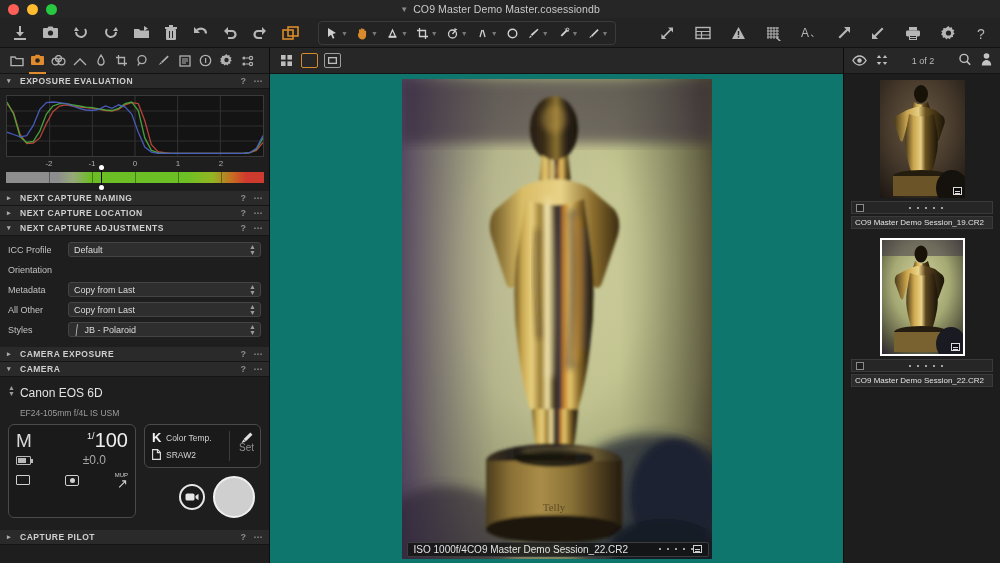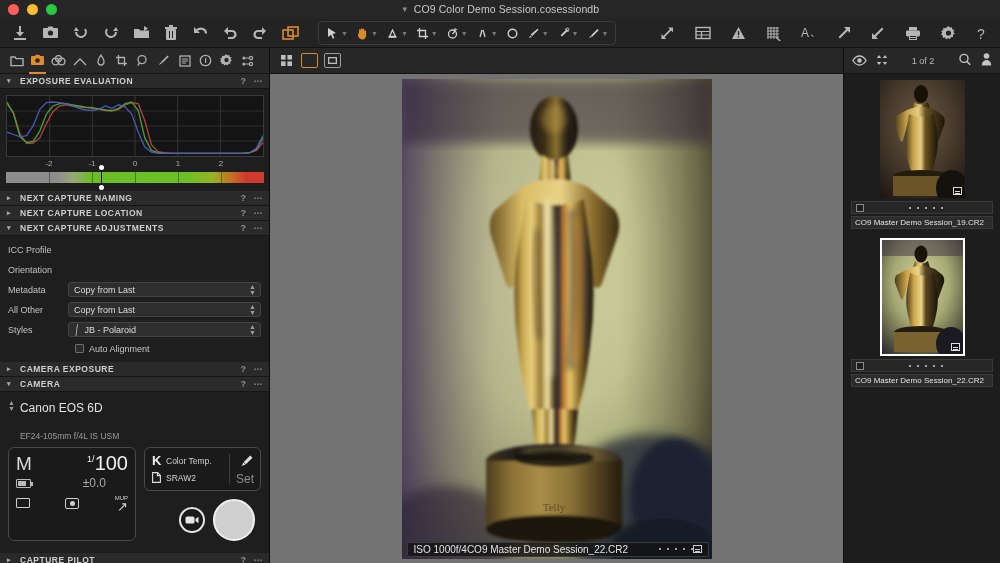--- a/index.html
+++ b/index.html
@@ -105,21 +105,21 @@
   }
   .style-icon { color: #cfcfcf; margin-right: 5px; font-size: 9px; transform: rotate(-20deg); display:inline-block;}
   .chkrow { display: flex; align-items: center; padding-left: 67px; height: 15px; }
   .chkbox { width: 9px; height: 9px; border: 1px solid #6c6c6c; background: #2b2b2b; margin-right: 5px; border-radius: 1px; }
   .chklabel { font-size: 9px; color: #c6c6c6; }
 
   
   .cam-name { padding: 6px 8px 2px 8px; display: flex; align-items: flex-start; gap: 5px; }
   .cam-stepper { color: #9a9a9a; font-size: 7px; line-height: 6px; display: flex; flex-direction: column; padding-top: 2px;}
   .cam-title { font-size: 12px; color: #e2e2e2; line-height: 13px; }
-  .cam-lens { font-size: 8.5px; color: #9c9c9c; margin-top: 15px; }
+  .cam-lens { font-size: 8.5px; color: #9c9c9c; margin-top: 7px; }
 
   .cam-panels { display: flex; padding: 4px 8px 6px 8px; gap: 8px; }
   .cam-exp {
     width: 128px; border: 1px solid #4a4a4a; border-radius: 6px; background: #1a1a1a;
     padding: 4px 7px 3px 7px;
   }
   .exp-r1 { display: flex; align-items: baseline; justify-content: space-between; }
   .exp-mode { font-size: 19px; color: #d8d8d8; font-weight: 300; }
   .exp-shutter { font-size: 20px; color: #efefef; font-weight: 300; }
   .exp-shutter sup { font-size: 9px; vertical-align: super; }
@@ -144,37 +144,37 @@
 
   .cam-right { flex: 1; display: flex; flex-direction: column; }
   .wb-box { border: 1px solid #4a4a4a; border-radius: 6px; background: #1a1a1a; padding: 4px 0 4px 0;
             position: relative; height: 44px; }
   .wb-row { display: flex; align-items: center; height: 17px; padding-left: 7px; }
   .wb-k { width: 14px; font-size: 13px; color: #f0f0f0; font-weight: bold; }
   .wb-doc { width: 14px; }
   .wb-txt { font-size: 8.5px; color: #d3d3d3; }
   .wb-div { position: absolute; right: 30px; top: 6px; bottom: 6px; width: 1px; background: #3d3d3d; }
   .wb-pick { position: absolute; right: 6px; top: 6px; color: #e0e0e0; }
-  .wb-set { position: absolute; right: 6px; bottom: 4px; font-size: 12px; color: #8d8d8d; }
+  .wb-set { position: absolute; right: 6px; bottom: 14px; font-size: 10px; color: #8d8d8d; }
 
   .shutter-row { display: flex; align-items: center; justify-content: flex-end; gap: 8px; margin-top: 8px; padding-right: 6px;}
   .livebtn { width: 26px; height: 26px; border-radius: 50%; border: 2px solid #e6e6e6; background: #1a1a1a;
              display: flex; align-items: center; justify-content: center; }
   .shutbtn { width: 42px; height: 42px; border-radius: 50%; border: 2.5px solid #f0f0f0; background: #cfcfcf; }
 
   
   .viewer { position: absolute; left: 270px; top: 48px; width: 573px; height: 515px; background: #1b1b1b; }
   .viewer-bar { height: 26px; background: #272727; border-bottom: 1px solid #141414;
                 display: flex; align-items: center; padding: 0 8px; }
   .vb-group { display: flex; align-items: center; gap: 6px; }
   .vb-btn { width: 17px; height: 15px; display: flex; align-items: center; justify-content: center;
             color: #bdbdbd; border-radius: 2px; }
   .vb-btn.on { border: 1.5px solid #d98b2b; }
   .vb-btn.frame { border: 1.5px solid #9d9d9d; }
-  .viewer-stage { position: relative; width: 573px; height: 489px; background: #737373;
+  .viewer-stage { position: relative; width: 573px; height: 489px; background: #0f766e;
                   display: flex; align-items: center; justify-content: center; }
   .photo-frame { position: relative; width: 310px; height: 480px; }
   .photo { position: absolute; inset: 0; overflow: hidden; }
   .img-footer {
     position: absolute; left: 5px; bottom: 2px; width: 302px; height: 15px;
     background: rgba(20,20,20,.82); border: 1px solid #3c3c3c; border-radius: 2px;
     display: flex; align-items: center; padding: 0 6px; gap: 0;
     font-size: 10px; color: #e3e3e3;
   }
   .rating-dots { display: flex; gap: 6px; margin-left: auto; }
@@ -210,21 +210,21 @@
 <div class="app">
 
   <div class="titlebar">
     <div class="traffic">
       <span class="tl red"></span>
       <span class="tl yellow"></span>
       <span class="tl green"></span>
     </div>
     <div class="title-text">
       <span class="title-icon">▼</span>
-      <span>CO9 Color Demo Session.cosessiondb</span>
+      <span>CO9 Master Demo Master.cosessiondb</span>
     </div>
   </div>
 
   <div class="toolbar">
     <div class="tb-left">
       <span class="ticon">
           <svg width="16" height="16" viewBox="0 0 16 16">
             <path fill="currentColor" d="M7 1h2v6h3l-4 4.5L4 7h3z"></path>
             <rect x="2" y="13" width="12" height="2" fill="currentColor"></rect>
           </svg>
@@ -567,20 +567,24 @@
       <span>NEXT CAPTURE ADJUSTMENTS</span>
       <span class="hdr-right">
         <span>?</span>
         <span>⋯</span>
       </span>
     </div>
 
     <div class="form">
       <div class="frow">
         <span class="flabel">ICC Profile</span>
+        <span class="fselect">
+          <span>Default</span>
+          <span class="stepper">▲<br>▼</span>
+        </span>
       </div>
       <div class="frow">
         <span class="flabel">Orientation</span>
       </div>
       <div class="frow">
         <span class="flabel">Metadata</span>
         <span class="fselect">
           <span>Copy from Last</span>
           <span class="stepper">▲<br>▼</span>
         </span>
@@ -592,24 +596,20 @@
           <span class="stepper">▲<br>▼</span>
         </span>
       </div>
       <div class="frow">
         <span class="flabel">Styles</span>
         <span class="fselect">
           <span class="style-icon">╱</span>
           <span>JB - Polaroid</span>
           <span class="stepper">▲<br>▼</span>
         </span>
-      </div>
-      <div class="chkrow">
-        <span class="chkbox"></span>
-        <span class="chklabel">Auto Alignment</span>
       </div>
     </div>
 
     <div class="section-hdr">
       <span class="arrow">▸</span>
       <span>CAMERA EXPOSURE</span>
       <span class="hdr-right">
         <span>?</span>
         <span>⋯</span>
       </span>

